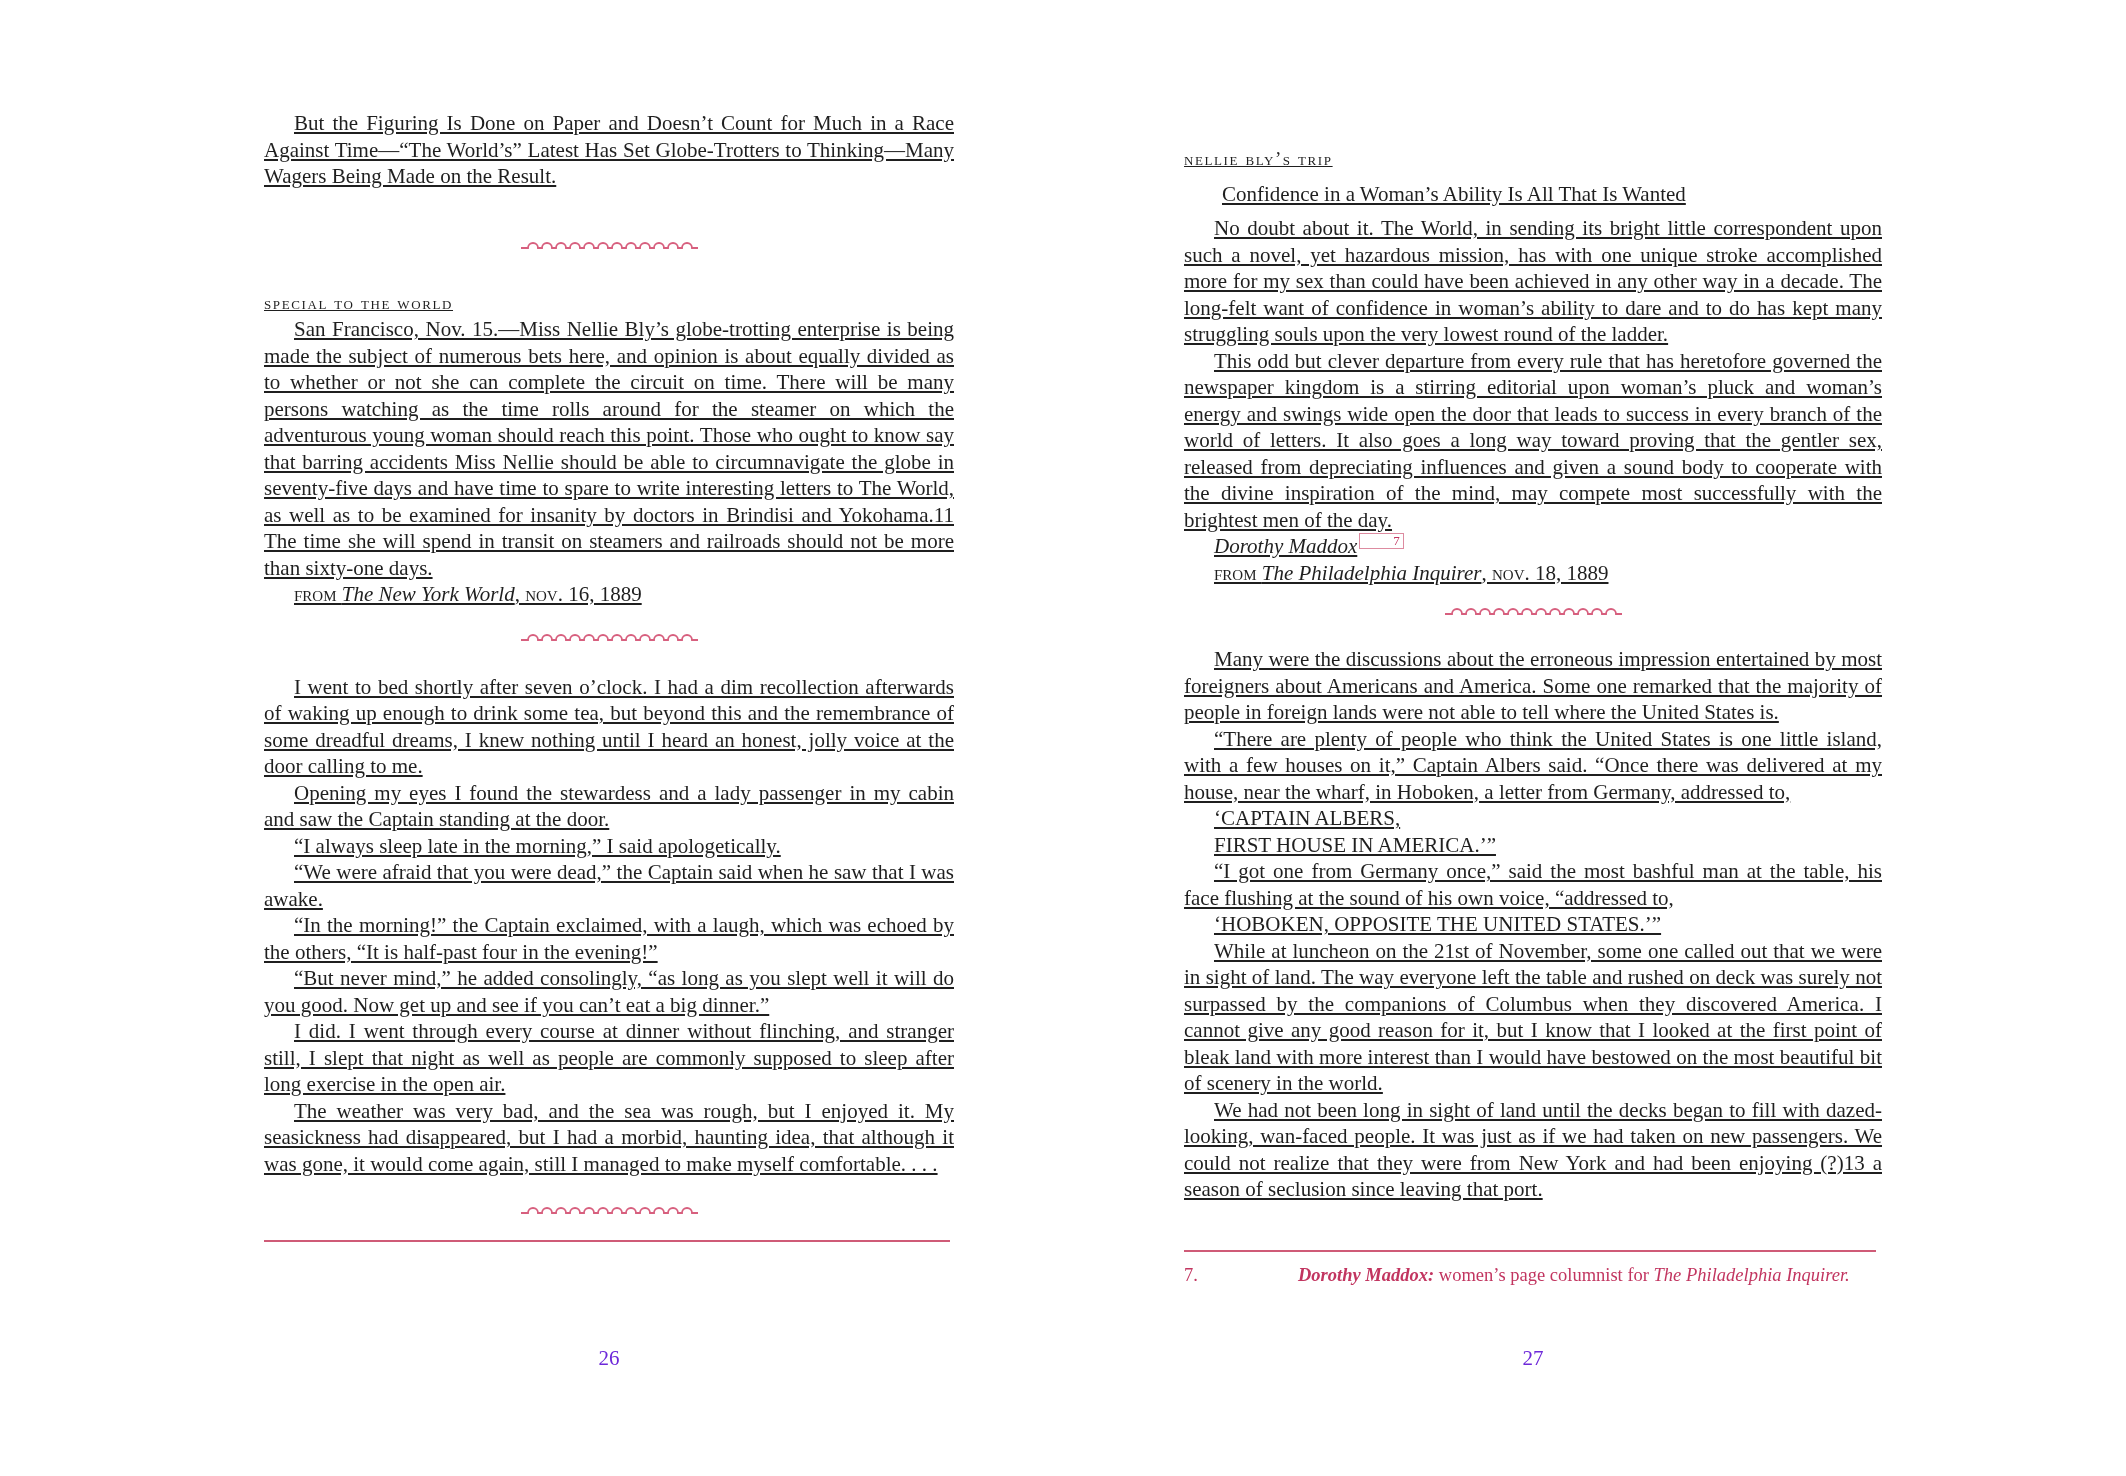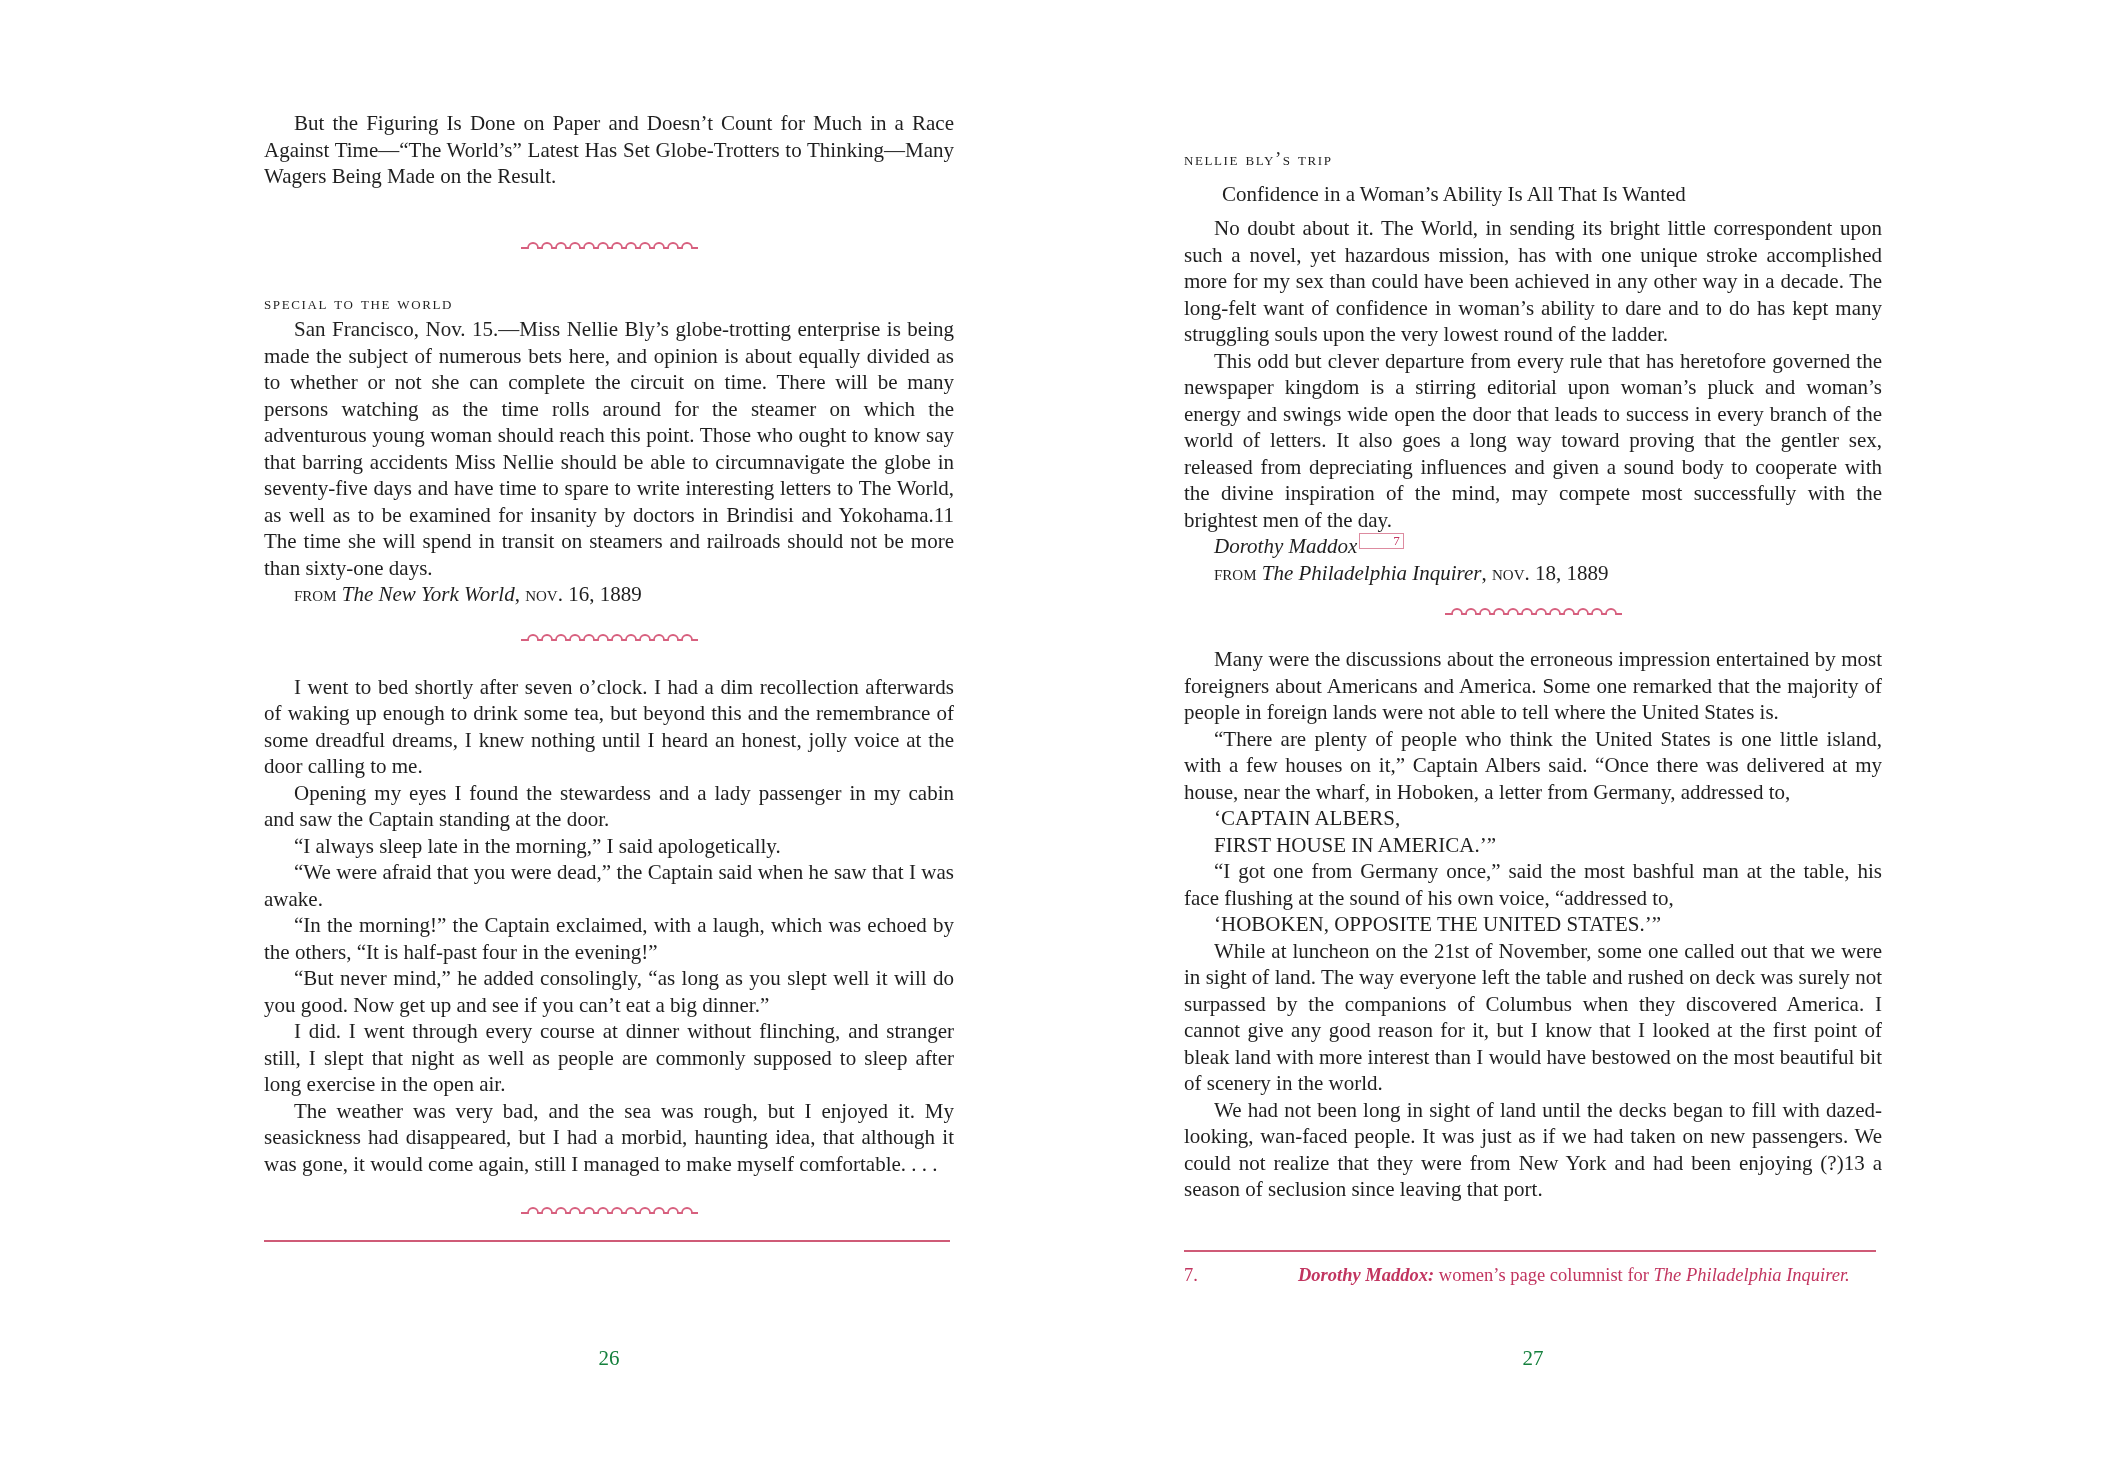--- a/index.html
+++ b/index.html
@@ -1,21 +1,21 @@
 <!DOCTYPE html>
 <html><head>
 <meta charset="utf-8">
 <style>
   html,body{margin:0;padding:0;}
   body{
     width:2126px;height:1476px;position:relative;background:#ffffff;
     font-family:"Liberation Serif","DejaVu Serif",serif;
     color:#1f1f1f;
   }
-  .page{position:absolute;top:0;height:1450px;overflow:hidden;box-sizing:border-box;}
+  .page{position:absolute;top:0;height:1450px;overflow:hidden;box-sizing:border-box;text-decoration:underline;}
   #left-page{left:264px;width:690px;padding-top:110px;}
   #right-page{left:1184px;width:698px;padding-top:146px;}
   p{margin:0;font-size:21px;line-height:26.5px;text-align:justify;text-indent:30px;}
   p.nojust{text-align:left;}
   .sc{font-variant:small-caps;text-transform:lowercase;}
   .kicker{font-size:19px;line-height:26.5px;letter-spacing:1.6px;text-indent:0;text-align:left;}
   .subhead{margin:8px;}
   .ital{font-style:italic;}
   .byline{font-style:italic;}
   .wave-wrap{text-align:center;}
@@ -33,21 +33,21 @@
   #left-page .footrule{top:1240px;width:686px;}
   #right-page .footrule{top:1250px;width:692px;}
   .footnote{
     position:absolute;top:1264px;left:0;width:692px;display:flex;
     color:#c23560;font-size:18.5px;line-height:23px;
   }
   .footnote .fn-num{width:74px;flex:0 0 auto;}
   .footnote .fn-term{font-weight:bold;font-style:italic;margin-left:40px;}
   .pageno{
     position:absolute;top:1346px;left:0;width:100%;text-align:center;
-    font-size:21px;color:#15803d;
+    font-size:21px;color:#6d28d9;
   }
   .attr{text-indent:30px;}
 </style>
 </head>
 <body>
 
 <div class="page" id="left-page">
 
   <p>But the Figuring Is Done on Paper and Doesn’t Count for Much in a Race Against Time—“The World’s” Latest Has Set Globe-Trotters to Thinking—Many Wagers Being Made on the Result.</p>
 

